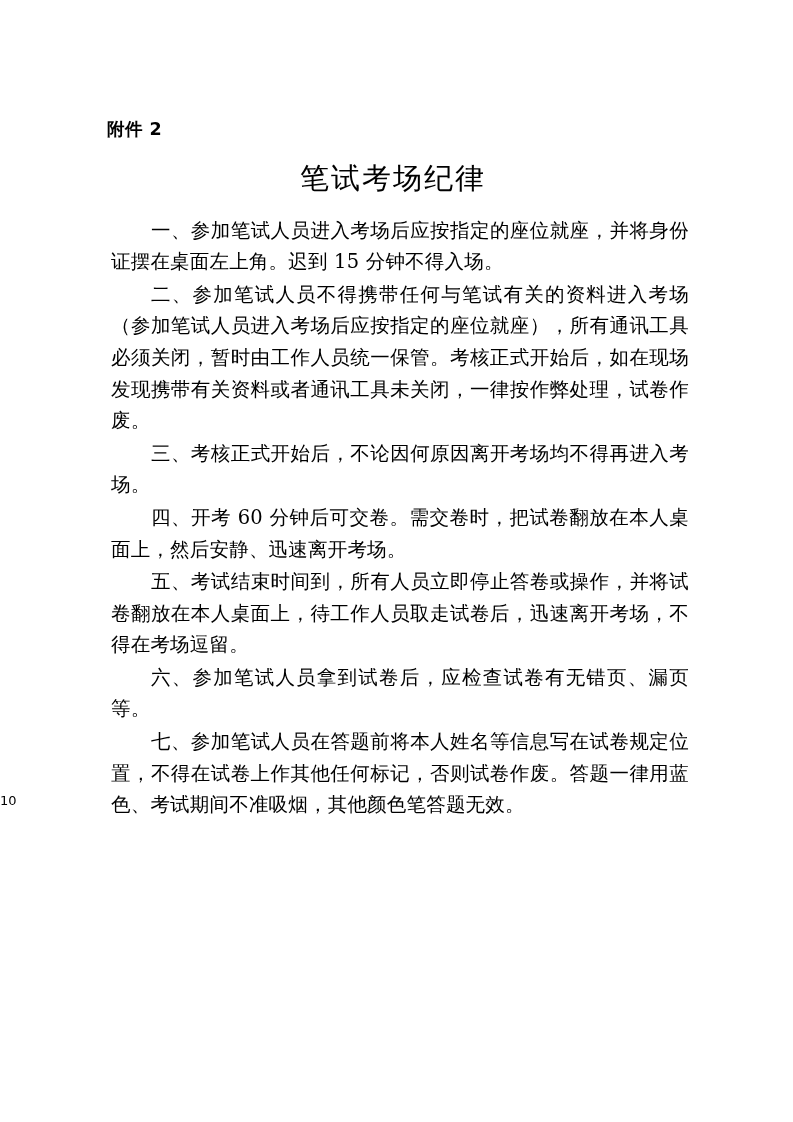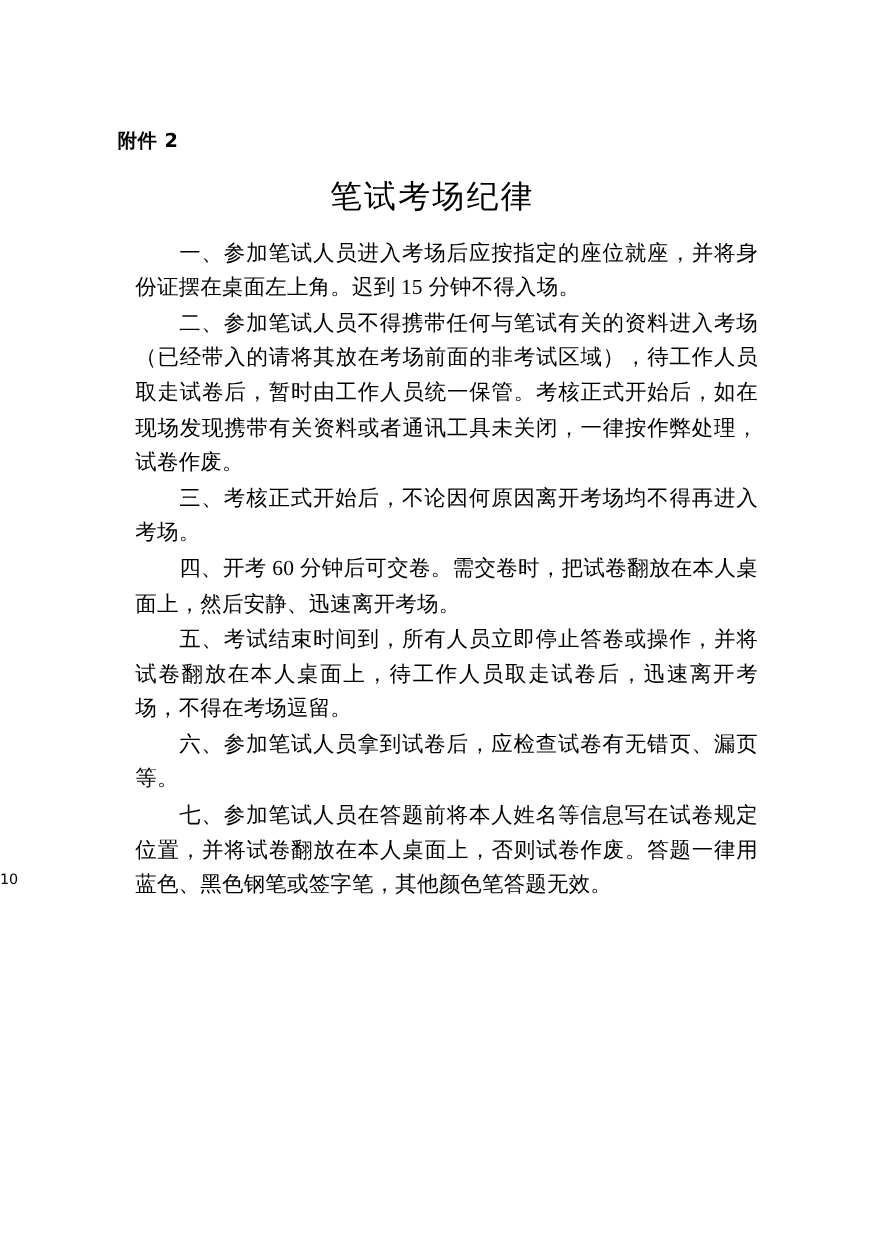--- a/index.html
+++ b/index.html
@@ -42,23 +42,22 @@
     padding-right: 10px;
   }
   .body-text {
     font-size: 19.5px;
     line-height: 1.62;
     text-align: justify;
     text-justify: inter-ideograph;
     letter-spacing: 0.2px;
   }
   .para {
-    margin: 0 0 1px 16px;
+    margin: 0 0 1px 4px;
     text-indent: 40px;
-    font-family: Liberation Serif, serif;
   }
   .page-number {
     position: absolute;
     left: 0;
     right: 0;
     bottom: 48px;
     font-family: "DejaVu Sans", "Liberation Sans", sans-serif;
     font-size: 13px;
   }
 </style>
@@ -66,23 +65,23 @@
 <body>
 
 <div class="page">
 
   <div class="attachment-label">附件 2</div>
 
   <h1 class="doc-title">笔试考场纪律</h1>
 
   <div class="body-text">
     <p class="para">一、参加笔试人员进入考场后应按指定的座位就座，并将身份证摆在桌面左上角。迟到 15 分钟不得入场。</p>
-    <p class="para">二、参加笔试人员不得携带任何与笔试有关的资料进入考场（已经带入的请将其放在考场前面的非考试区域），待工作人员取走试卷后，暂时由工作人员统一保管。考核正式开始后，如在现场发现携带有关资料或者通讯工具未关闭，一律按作弊处理，试卷作废。</p>
+    <p class="para">二、参加笔试人员不得携带任何与笔试有关的资料进入考场（参加笔试人员进入考场后应按指定的座位就座），所有通讯工具必须关闭，暂时由工作人员统一保管。考核正式开始后，如在现场发现携带有关资料或者通讯工具未关闭，一律按作弊处理，试卷作废。</p>
     <p class="para">三、考核正式开始后，不论因何原因离开考场均不得再进入考场。</p>
     <p class="para">四、开考 60 分钟后可交卷。需交卷时，把试卷翻放在本人桌面上，然后安静、迅速离开考场。</p>
     <p class="para">五、考试结束时间到，所有人员立即停止答卷或操作，并将试卷翻放在本人桌面上，待工作人员取走试卷后，迅速离开考场，不得在考场逗留。</p>
     <p class="para">六、参加笔试人员拿到试卷后，应检查试卷有无错页、漏页等。</p>
-    <p class="para">七、参加笔试人员在答题前将本人姓名等信息写在试卷规定位置，并将试卷翻放在本人桌面上，否则试卷作废。答题一律用蓝色、黑色钢笔或签字笔，其他颜色笔答题无效。</p>
+    <p class="para">七、参加笔试人员在答题前将本人姓名等信息写在试卷规定位置，不得在试卷上作其他任何标记，否则试卷作废。答题一律用蓝色、考试期间不准吸烟，其他颜色笔答题无效。</p>
   </div>
 
   <div class="page-number">10</div>
 
 </div>
 
 </body></html>

